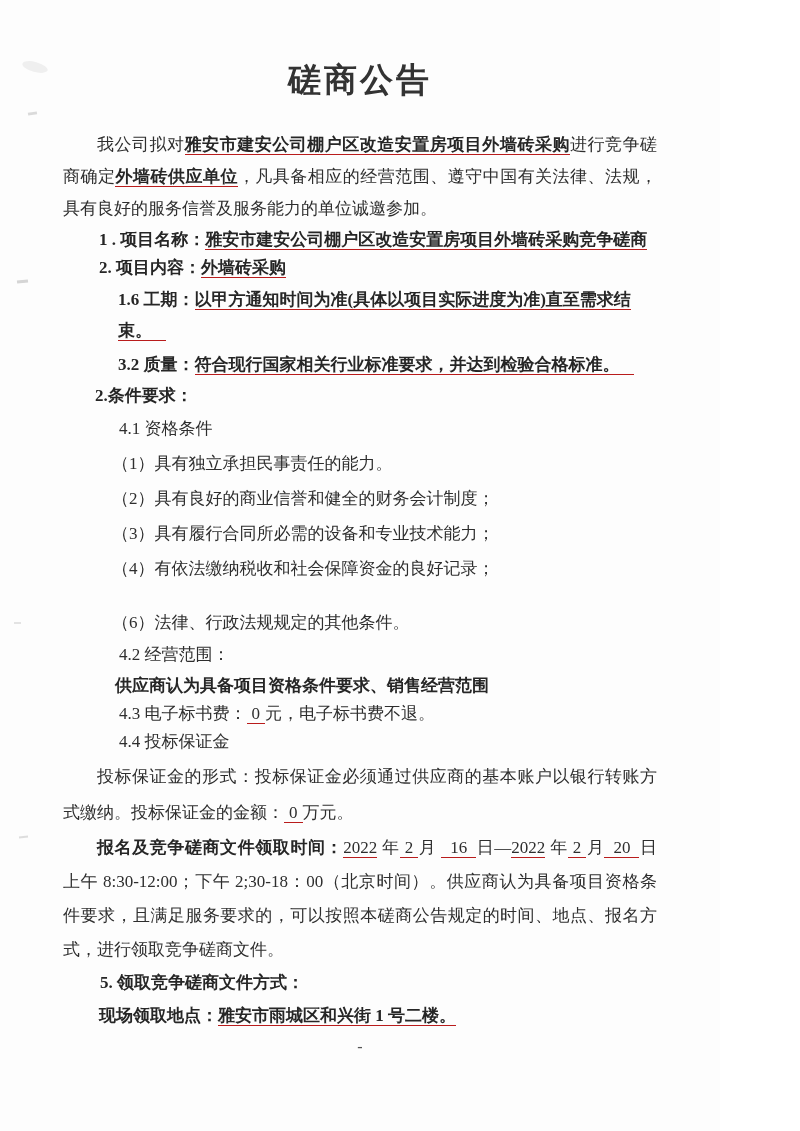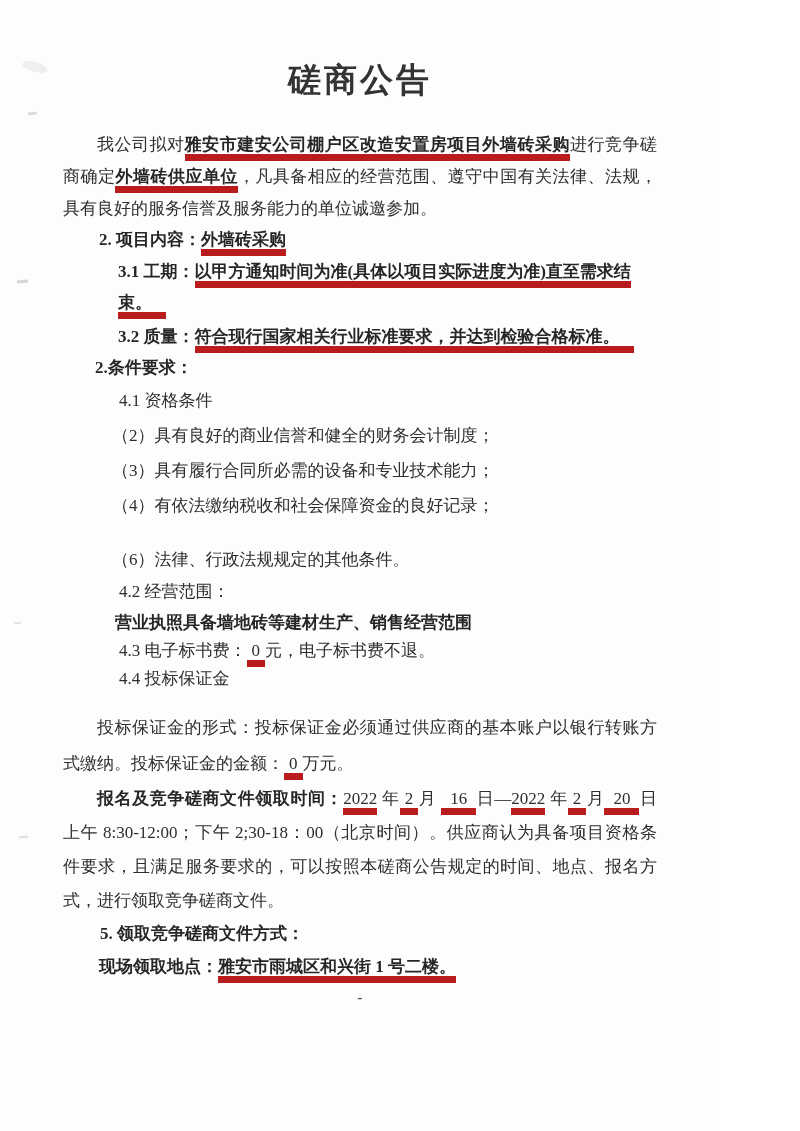--- a/index.html
+++ b/index.html
@@ -14,37 +14,37 @@
   .content { padding:0 63px 0 63px; }
   h1.title {
     margin:58px 0 0 0;
     font-size:33px; font-weight:700;
     letter-spacing:3px;
     text-align:center;
     color:#333333;
   }
   p { margin:0; font-size:17px; }
   .b { font-weight:700; color:#262626; }
-  .u { border-bottom:7px solid #b91c1c; }
+  .u { border-bottom:1px solid #b91c1c; }
   .num { padding:0 5px; }
   .num-w { padding:0 9px; }
   .tail { padding-right:14px; }
   .p-intro { margin-top:26px; text-indent:34px; line-height:32px; text-align:justify; }
   .p-item { margin-top:2px; padding-left:36px; line-height:26px; }
   .p-sec3 { padding-left:33px; line-height:27px; }
   .p-sub31 { margin-top:3px; padding-left:55px; line-height:31px; }
   .p-sec4 { padding-left:32px; line-height:31px; }
   .p-sec41 { padding-left:56px; line-height:35px; }
   .p-cond { text-indent:49px; line-height:35px; text-align:justify; }
   .p-cond6 { text-indent:49px; line-height:33px;margin-top:20px; }
   .p-sec42 { padding-left:56px; line-height:32px; }
   .p-scope { padding-left:52px; line-height:30px; }
   .p-sec43 { padding-left:56px; line-height:26px; }
   .p-sec44 { padding-left:56px; line-height:29px; }
-  .p-deposit { margin-top:17px; text-indent:34px; line-height:36px; text-align:justify; }
+  .p-deposit { margin-top:3px; text-indent:34px; line-height:36px; text-align:justify; }
   .p-signup { text-indent:34px; line-height:34px; text-align:justify; }
   .p-sec5 { padding-left:37px; line-height:32px; }
   .p-pickup { padding-left:36px; line-height:33px; }
   .p-footer { margin-top:6px; text-align:center; color:#555555; font-size:16px; }
   .speck { position:absolute; background:rgba(140,140,140,0.5); }
   .spk1 { left:28px; top:112px; width:9px; height:3px; transform:rotate(-8deg); opacity:.6; }
   .spk2 { left:17px; top:280px; width:11px; height:3px; transform:rotate(-5deg); opacity:.7; }
   .spk3 { left:14px; top:622px; width:7px; height:2px; opacity:.45; }
   .spk4 { left:19px; top:836px; width:9px; height:2px; transform:rotate(-6deg); opacity:.55; }
   .smudge { left:22px; top:62px; width:26px; height:10px; background:rgba(190,190,190,0.22); border-radius:50%; transform:rotate(15deg); }
@@ -58,40 +58,42 @@
   <div class="speck spk2"></div>
   <div class="speck spk3"></div>
   <div class="speck spk4"></div>
 
   <div class="content">
 
     <h1 class="title">磋商公告</h1>
 
     <p class="p-intro"><span>我公司拟对</span><span class="b u">雅安市建安公司棚户区改造安置房项目外墙砖采购</span><span>进行竞争磋商确定</span><span class="b u">外墙砖供应单位</span><span>，凡具备相应的经营范围、遵守中国有关法律、法规，具有良好的服务信誉及服务能力的单位诚邀参加。</span></p>
 
+    <p class="p-item"><span class="b">1 . 项目名称：</span><span class="b u">雅安市建安公司棚户区改造安置房项目外墙砖采购竞争磋商</span></p>
 
     <p class="p-item"><span class="b">2.  项目内容：</span><span class="b u">外墙砖采购</span></p>
 
 
-    <p class="p-sub31"><span class="b">3.1 工期：</span><span class="b u tail">以甲方通知时间为准(具体以项目实际进度为准)直至需求结束。</span></p>
+    <p class="p-sub31"><span class="b">1.6 工期：</span><span class="b u tail">以甲方通知时间为准(具体以项目实际进度为准)直至需求结束。</span></p>
 
     <p class="p-sub31"><span class="b">3.2 质量：</span><span class="b u tail">符合现行国家相关行业标准要求，并达到检验合格标准。</span></p>
 
     <p class="p-sec4"><span class="b">2.条件要求：</span></p>
 
     <p class="p-sec41"><span>4.1 资格条件</span></p>
 
+    <p class="p-cond"><span>（1）具有独立承担民事责任的能力。</span></p>
     <p class="p-cond"><span>（2）具有良好的商业信誉和健全的财务会计制度；</span></p>
     <p class="p-cond"><span>（3）具有履行合同所必需的设备和专业技术能力；</span></p>
     <p class="p-cond"><span>（4）有依法缴纳税收和社会保障资金的良好记录；</span></p>
     <p class="p-cond6"><span>（6）法律、行政法规规定的其他条件。</span></p>
 
     <p class="p-sec42"><span>4.2 经营范围：</span></p>
 
-    <p class="p-scope"><span class="b">营业执照具备墙地砖等建材生产、销售经营范围</span></p>
+    <p class="p-scope"><span class="b">供应商认为具备项目资格条件要求、销售经营范围</span></p>
 
     <p class="p-sec43"><span>4.3 电子标书费：</span><span class="u num">0</span><span>元，电子标书费不退。</span></p>
 
     <p class="p-sec44"><span>4.4 投标保证金</span></p>
 
     <p class="p-deposit"><span>投标保证金的形式：投标保证金必须通过供应商的基本账户以银行转账方式缴纳。投标保证金的金额：</span><span class="u num">0</span><span>万元。</span></p>
 
     <p class="p-signup"><span class="b">报名及竞争磋商文件领取时间：</span><span class="u">2022</span><span> 年</span><span class="u num">2</span><span>月 </span><span class="u num-w">16</span><span>日—</span><span class="u">2022</span><span> 年</span><span class="u num">2</span><span>月</span><span class="u num-w">20</span><span>日上午 8:30-12:00；下午 2;30-18：00（北京时间）。供应商认为具备项目资格条件要求，且满足服务要求的，可以按照本磋商公告规定的时间、地点、报名方式，进行领取竞争磋商文件。</span></p>
 
     <p class="p-sec5"><span class="b">5.  领取竞争磋商文件方式：</span></p>

